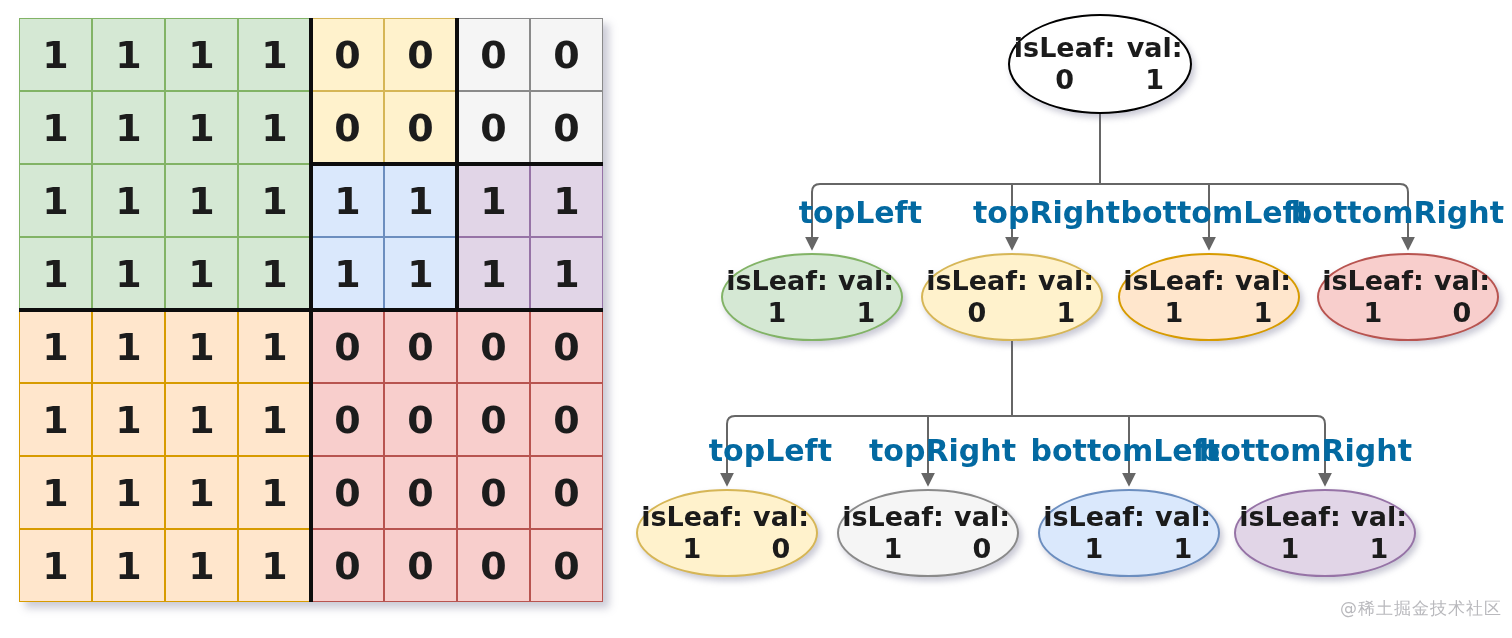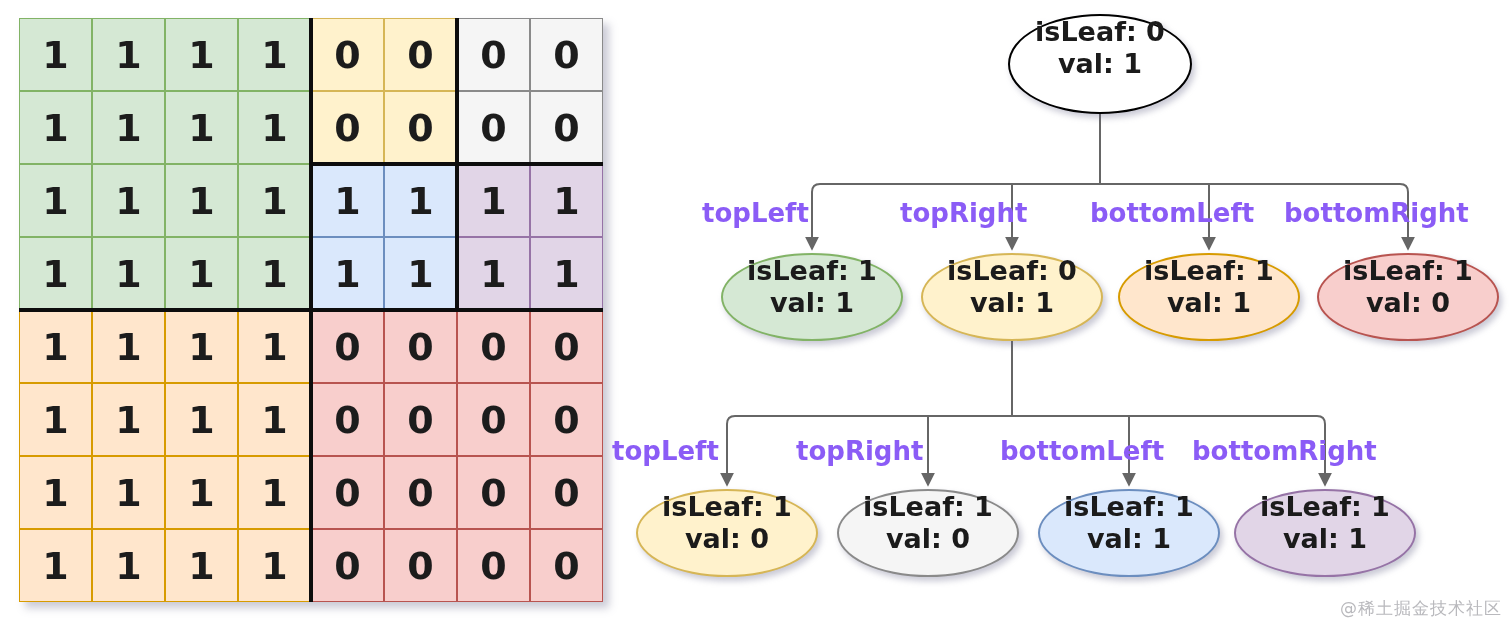--- a/index.html
+++ b/index.html
@@ -22,32 +22,32 @@
     display:flex;align-items:center;justify-content:center;
     font-size:38px;font-weight:bold;color:#1c1c1c;
     box-sizing:border-box;
   }
   .qline{position:absolute;background:#0d0d0d;z-index:3;}
   
   #edges{position:absolute;left:0;top:0;z-index:1;pointer-events:none;}
   .node{
     position:absolute;z-index:2;
     border:2px solid;border-radius:50%;
-    display:flex;flex-direction:column;align-items:center;
+    display:flex;align-items:center;
     text-align:center;
     filter:drop-shadow(3px 4px 3px rgba(100,100,135,.35));
     box-sizing:border-box;
   }
   .node .nl{font-size:27px;font-weight:600;color:#1b1b1b;line-height:32px;}
   #root-node{left:1008px;top:14px;width:184px;height:100px;}
   .l1{width:182px;height:88px;top:253px;}
   .l2{width:182px;height:88px;top:489px;}
   .elabel{
-    position:absolute;z-index:2;width:220px;text-align:left;
-    font-size:26px;font-weight:600;color:#8b5cf6;line-height:32px;
+    position:absolute;z-index:2;width:220px;text-align:right;
+    font-size:30px;font-weight:600;color:#0369a1;line-height:32px;
   }
   .lr1{top:197px;}
   .lr2{top:435px;}
   
   #watermark{
     position:absolute;right:10px;top:597px;z-index:2;
     font-size:17px;color:#b9b9bd;letter-spacing:1px;
   }
 </style>
 </head>

